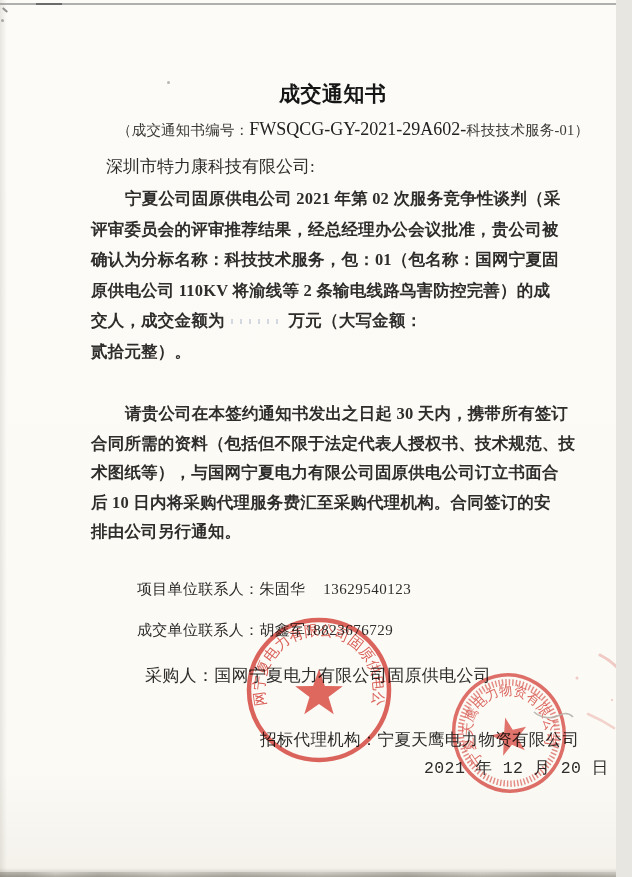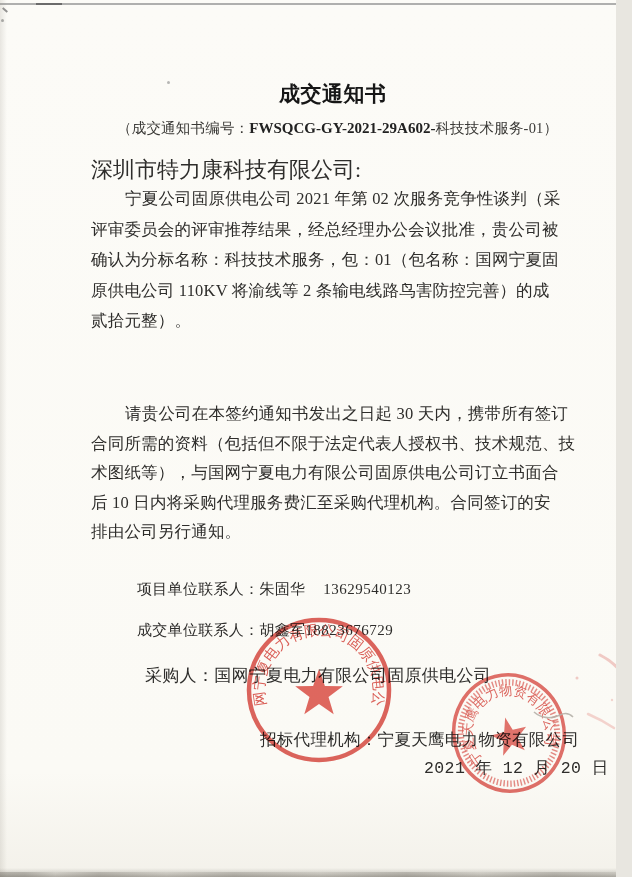--- a/index.html
+++ b/index.html
@@ -16,23 +16,23 @@
   .title-speck{position:absolute;left:167px;top:81px;width:3px;height:3px;border-radius:50%;background:#999;opacity:.7;}
   .left-shade{position:absolute;left:0;top:0;bottom:0;width:7px;background:linear-gradient(to right,rgba(150,145,135,.20),rgba(150,145,135,0));}
   .bottom-shadow{position:absolute;left:0;right:0;bottom:0;height:9px;
     background:linear-gradient(to bottom,rgba(0,0,0,0),rgba(110,105,95,.26) 65%,rgba(88,84,74,.4));}
   .bottom-shadow-tex{position:absolute;left:0;right:0;bottom:0;height:5px;opacity:.5;
     background:linear-gradient(90deg,rgba(70,66,58,.5) 0 4%,rgba(70,66,58,.1) 9%,rgba(70,66,58,.45) 16%,rgba(70,66,58,.12) 27%,rgba(70,66,58,.4) 38%,rgba(70,66,58,.15) 52%,rgba(70,66,58,.45) 66%,rgba(70,66,58,.1) 78%,rgba(70,66,58,.4) 90%,rgba(70,66,58,.2) 100%);}
   
   .title{position:absolute;left:279px;top:80px;margin:0;font-family:"Liberation Sans",sans-serif;
     font-size:21px;font-weight:bold;color:#161616;letter-spacing:.5px;white-space:nowrap;}
   .docno{position:absolute;left:117px;top:119px;font-size:14.5px;white-space:nowrap;color:#3a3936;letter-spacing:.2px;}
-  .docno .code{font-size:15px;font-weight:bold;color:#222;letter-spacing:0;}
-  .addressee{position:absolute;left:91px;top:155px;font-size:22px;white-space:nowrap;}
-  .para{position:absolute;left:91px;width:470px;}
+  .docno .code{font-size:18px;font-weight:normal;color:#222;letter-spacing:0;}
+  .addressee{position:absolute;left:106px;top:155px;font-size:17px;white-space:nowrap;}
+  .para{position:absolute;left:91px;width:470px;font-weight:bold;}
   .para1{top:184px;}
   .para2{top:399px;}
   .para1 .line{height:30.5px;line-height:30.5px;}
   .para2 .line{height:29.5px;line-height:29.5px;}
   .line{font-size:16.5px;letter-spacing:.2px;white-space:nowrap;}
   .line.indent{padding-left:34px;}
   .redact{display:inline-block;width:50px;height:5px;margin:0 8px 0 6px;vertical-align:2px;
     background:repeating-linear-gradient(90deg,rgba(120,135,170,.30) 0 2px,rgba(120,135,170,0) 2px 9px);}
   .contact-line{position:absolute;left:137px;font-size:15px;white-space:nowrap;letter-spacing:.3px;}
   .contact-project{top:580px;}
@@ -64,20 +64,23 @@
   <div class="docno">
     <span>（成交通知书编号：</span><span class="code">FWSQCG-GY-2021-29A602-</span><span>科技技术服务-01）</span>
   </div>
   <div class="addressee">深圳市特力康科技有限公司:</div>
 
   <div class="para para1">
     <div class="line indent">宁夏公司固原供电公司 2021 年第 02 次服务竞争性谈判（采</div>
     <div class="line">评审委员会的评审推荐结果，经总经理办公会议批准，贵公司被</div>
     <div class="line">确认为分标名称：科技技术服务，包：01（包名称：国网宁夏固</div>
     <div class="line">原供电公司 110KV 将渝线等 2 条输电线路鸟害防控完善）的成</div>
+    <div class="line">
+      <span>交人，成交金额为</span><span class="redact"></span><span>万元（大写金额：</span>
+    </div>
     <div class="line">贰拾元整）。</div>
   </div>
 
   <div class="para para2">
     <div class="line indent">请贵公司在本签约通知书发出之日起 30 天内，携带所有签订</div>
     <div class="line">合同所需的资料（包括但不限于法定代表人授权书、技术规范、技</div>
     <div class="line">术图纸等），与国网宁夏电力有限公司固原供电公司订立书面合</div>
     <div class="line">后 10 日内将采购代理服务费汇至采购代理机构。合同签订的安</div>
     <div class="line">排由公司另行通知。</div>
   </div>

